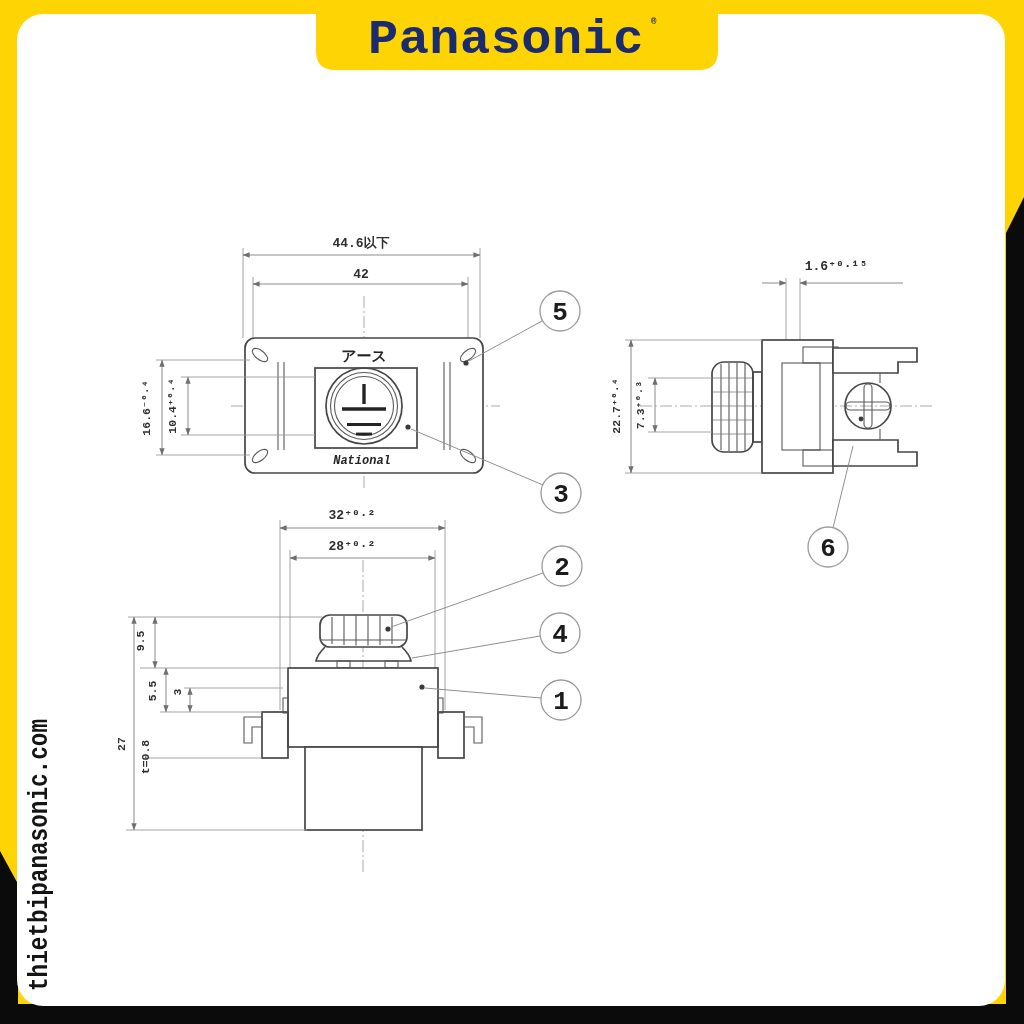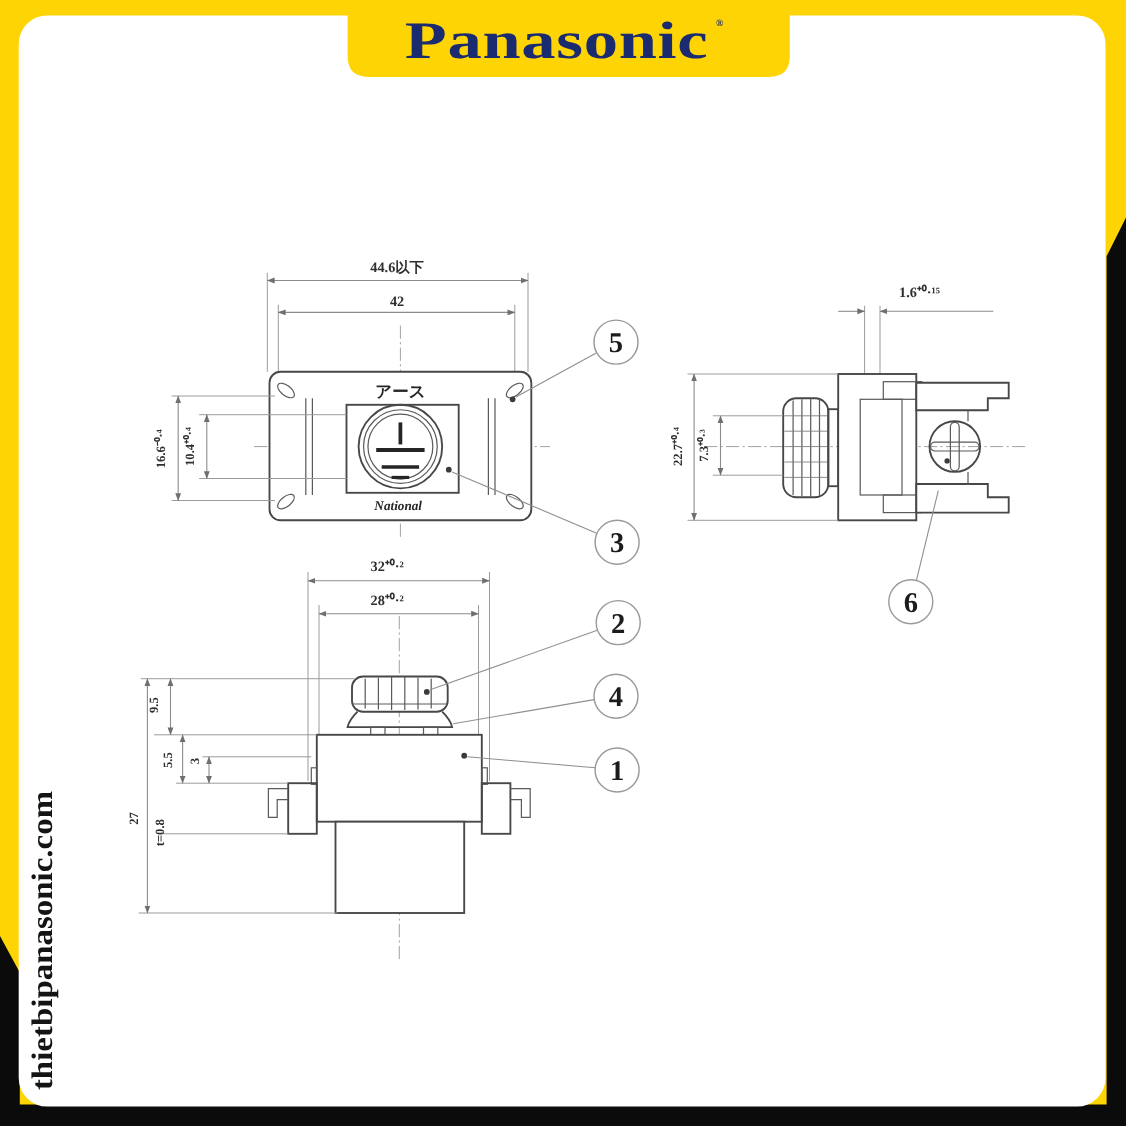--- a/index.html
+++ b/index.html
@@ -1,16 +1,16 @@
 <!DOCTYPE html>
 <html><head>
 <meta charset="utf-8">
 <style>
   html,body{margin:0;padding:0;background:#000;}
-  #stage{width:864px;height:1024px;position:relative;font-family:Liberation Serif, serif;}
+  #stage{width:864px;height:1024px;position:relative;font-family:Liberation Mono, monospace;}
   svg{display:block;}
   .outline{fill:#ffffff;stroke:#474747;stroke-width:1.7;}
   .outline-nf{fill:none;stroke:#474747;stroke-width:1.7;}
   .detail{fill:none;stroke:#5a5a5a;stroke-width:1.1;}
   .dimline{stroke:#8c8c8c;stroke-width:1;fill:none;}
   .extline{stroke:#9a9a9a;stroke-width:0.9;fill:none;}
   .centerline{stroke:#a0a0a0;stroke-width:0.9;fill:none;stroke-dasharray:12 3 2 3;}
   .leader{stroke:#8f8f8f;stroke-width:1;fill:none;}
   .dimtext{font-size:13px;font-weight:700;fill:#2f2f2f;}
   .dimtext-sm{font-size:11.5px;font-weight:700;fill:#2f2f2f;}

